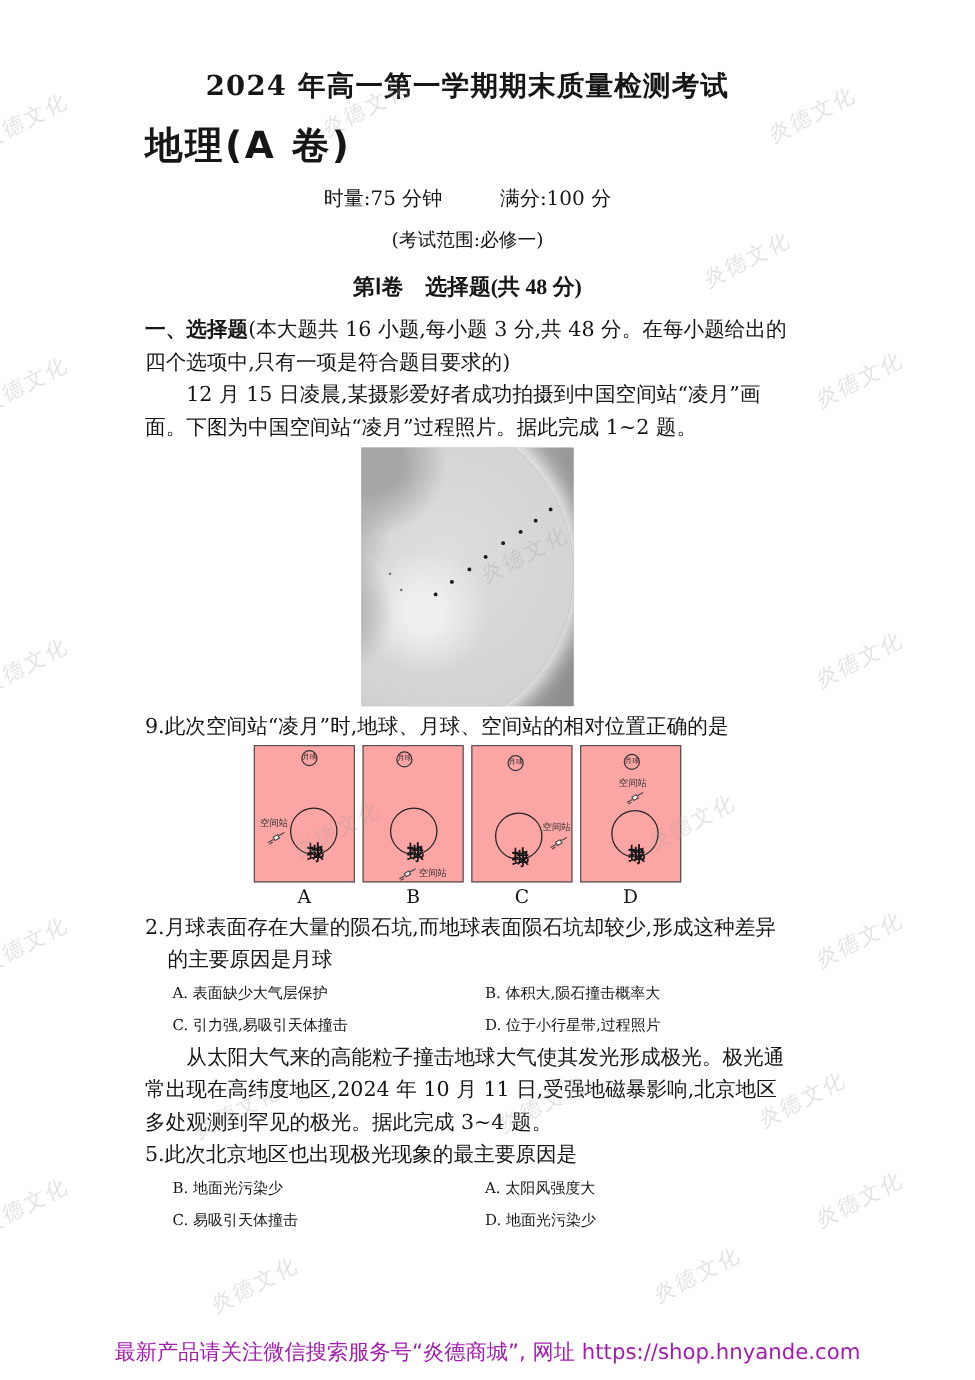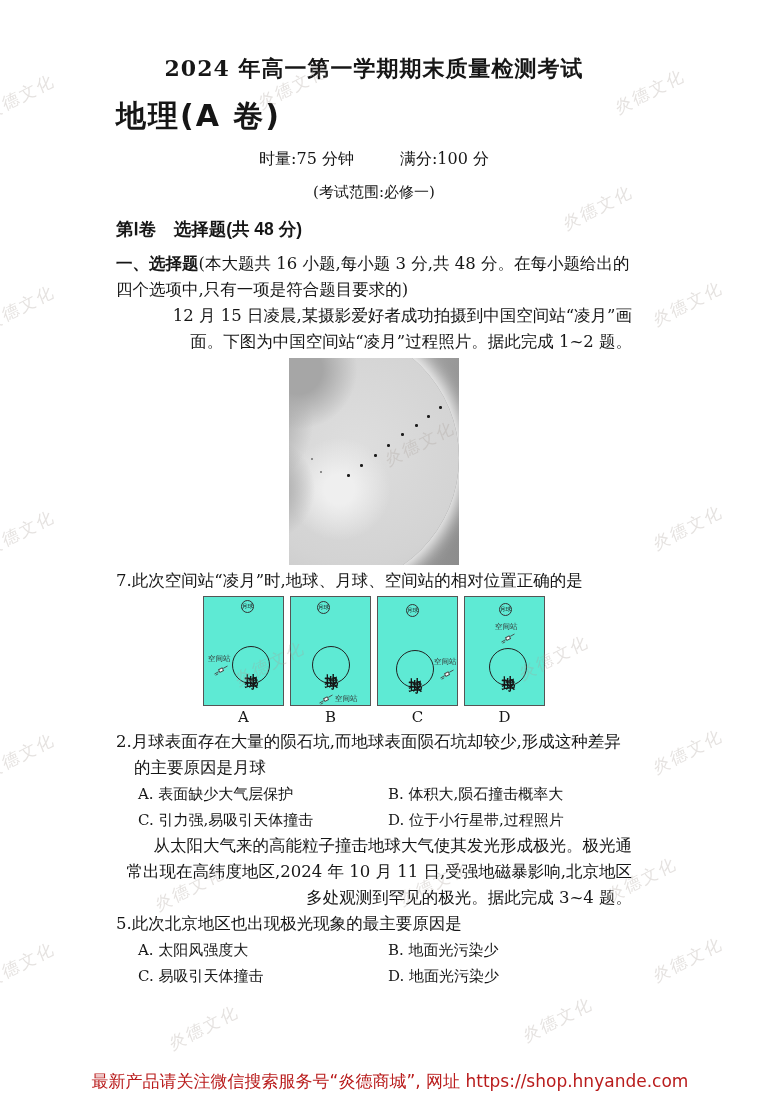--- a/index.html
+++ b/index.html
@@ -23,30 +23,30 @@
                    letter-spacing:2px; font-family:"DejaVu Sans","Liberation Sans",sans-serif; }
   .info-line { margin-top:12px; display:flex; justify-content:center; gap:46px; font-size:16px; }
   .scope-line { margin-top:13px; text-align:center; font-size:15px; }
 
   .score-line { margin-top:12px; display:flex; justify-content:flex-end; align-items:flex-end;
                 padding-right:6px; font-size:17px; font-weight:bold;
                 font-family:"DejaVu Sans","Liberation Sans",sans-serif; }
   .score-blank { display:inline-block; width:112px; height:20px; margin-left:2px;
                  border-bottom:1.5px solid #222; }
 
-  .section-heading { margin-top:15px; font-size:17.5px; font-weight:bold;
-                     font-family:Liberation Sans, sans-serif; }
+  .section-heading { margin-top:15px; text-align:center; font-size:17.5px; font-weight:bold;
+                     font-family:Liberation Serif, serif; }
 
   .para { font-size:16.5px; line-height:26px; }
   .instruction { margin-top:10px; }
   .instruction .lead { font-weight:bold; font-family:"DejaVu Sans","Liberation Sans",sans-serif; }
-  .indent { text-indent:2em;text-align:right; }
+  .indent { text-indent:2em; }
   .question { padding-left:18px; text-indent:-18px; }
   .options { display:grid; grid-template-columns:250px auto; margin-left:22px;
-             font-size:15px; line-height:26px; }
+             font-size:12px; line-height:26px; }
 
   
   .moon-photo { position:relative; width:170px; height:207px; margin:3px auto;
                 overflow:hidden;
                 background:linear-gradient(103deg,#cacaca 0%,#bdbdbd 38%,#9d9d9d 68%,#8c8c8c 100%); }
   .moon-disk { position:absolute; left:-90px; top:-30px; width:260px; height:260px;
                border-radius:50%;
                background:
                  radial-gradient(circle at 38% 16%, #a6a6a6 0 9%, rgba(166,166,166,0) 22%),
                  radial-gradient(circle at 18% 36%, #ababab 0 11%, rgba(171,171,171,0) 25%),
@@ -55,21 +55,21 @@
                  radial-gradient(circle at 60% 46%, #dedede 0%, #d3d3d3 55%, #c7c7c7 82%, #ededed 96%, #fdfdfd 100%);
                box-shadow:0 0 16px 6px rgba(255,255,255,0.9); }
   .transit-dot { position:absolute; width:2.5px; height:2.5px; border-radius:50%;
                  background:#1d1d1d; z-index:2; }
   .crater-dot { position:absolute; width:2px; height:2px; border-radius:50%;
                 background:#6e6e6e; z-index:2; }
 
   
   .diagram { margin-top:2px; display:flex; justify-content:center; gap:6px; }
   .dcol { display:flex; flex-direction:column; align-items:center; }
-  .panel { position:relative; width:81px; height:110px; border:1.2px solid #555; background:#5eead4; }
+  .panel { position:relative; width:81px; height:110px; border:1.2px solid #555; background:#fca5a5; }
   .dletter { font-size:15px; margin-top:1px; line-height:20px; }
   .pmoon { position:absolute; width:13px; height:13px; border:1px solid #333; border-radius:50%;
            display:flex; align-items:center; justify-content:center; }
   .pmoon span { font-size:5.5px; line-height:1; letter-spacing:0; white-space:nowrap; }
   .pearth { position:absolute; width:38px; height:38px; border:1.3px solid #222; border-radius:50%;
             display:flex; align-items:center; justify-content:center; }
   .pearth span { writing-mode:vertical-rl; font-size:13px; font-weight:bold; letter-spacing:2px; }
   .pstn { position:absolute; font-size:7.5px; white-space:nowrap; color:#333; line-height:1; }
   .picon { position:absolute; width:16px; height:13px; }
 
@@ -91,21 +91,21 @@
   
   .panel-d .pmoon  { left:34px; top:6px; }
   .panel-d .pstn   { left:30px; top:26px; }
   .panel-d .picon  { left:35px; top:33px; }
   .panel-d .pearth { left:24px; top:51px; }
 
   
   .page-footer { position:absolute; left:0; top:1028px; width:100%; text-align:center;
                  font-size:13.5px; z-index:2; }
   .promo-bar { position:absolute; left:0; top:1070px; width:100%; text-align:center;
-               font-size:17px; color:#b91c1c; z-index:2;
+               font-size:17px; color:#a21caf; z-index:2;
                font-family:"DejaVu Sans","Liberation Sans",sans-serif; }
 </style>
 </head>
 <body>
 
 <div class="page">
 
   <span class="wm" style="left:-18px;top:85px">炎德文化</span>
   <span class="wm" style="left:255px;top:75px">炎德文化</span>
   <span class="wm" style="left:612px;top:80px">炎德文化</span>
@@ -155,21 +155,21 @@
       <div class="transit-dot" style="left:126px;top:66px"></div>
       <div class="transit-dot" style="left:112px;top:75px"></div>
       <div class="transit-dot" style="left:98px;top:86px"></div>
       <div class="transit-dot" style="left:85px;top:96px"></div>
       <div class="transit-dot" style="left:71px;top:106px"></div>
       <div class="transit-dot" style="left:58px;top:116px"></div>
       <div class="crater-dot" style="left:22px;top:100px"></div>
       <div class="crater-dot" style="left:31px;top:113px"></div>
     </figure>
 
-    <p class="para question">7.此次空间站“凌月”时,地球、月球、空间站的相对位置正确的是</p>
+    <p class="para question">9.此次空间站“凌月”时,地球、月球、空间站的相对位置正确的是</p>
 
     <div class="diagram">
 
       <div class="dcol">
         <div class="panel panel-a">
           <div class="pmoon">
               <span>月球</span>
             </div>
           <div class="pstn">空间站</div>
           <div class="picon">
@@ -267,22 +267,22 @@
       <span>B. 体积大,陨石撞击概率大</span>
       <span>C. 引力强,易吸引天体撞击</span>
       <span>D. 位于小行星带,过程照片</span>
     </div>
 
     <p class="para indent">从太阳大气来的高能粒子撞击地球大气使其发光形成极光。极光通常出现在高纬度地区,2024 年 10 月 11 日,受强地磁暴影响,北京地区多处观测到罕见的极光。据此完成 3~4 题。</p>
 
     <p class="para question">5.此次北京地区也出现极光现象的最主要原因是</p>
 
     <div class="options">
+      <span>B. 地面光污染少</span>
       <span>A. 太阳风强度大</span>
-      <span>B. 地面光污染少</span>
       <span>C. 易吸引天体撞击</span>
       <span>D. 地面光污染少</span>
     </div>
 
   </div>
 
   <div class="promo-bar">最新产品请关注微信搜索服务号“炎德商城”, 网址 https://shop.hnyande.com</div>
 
 </div>
 

